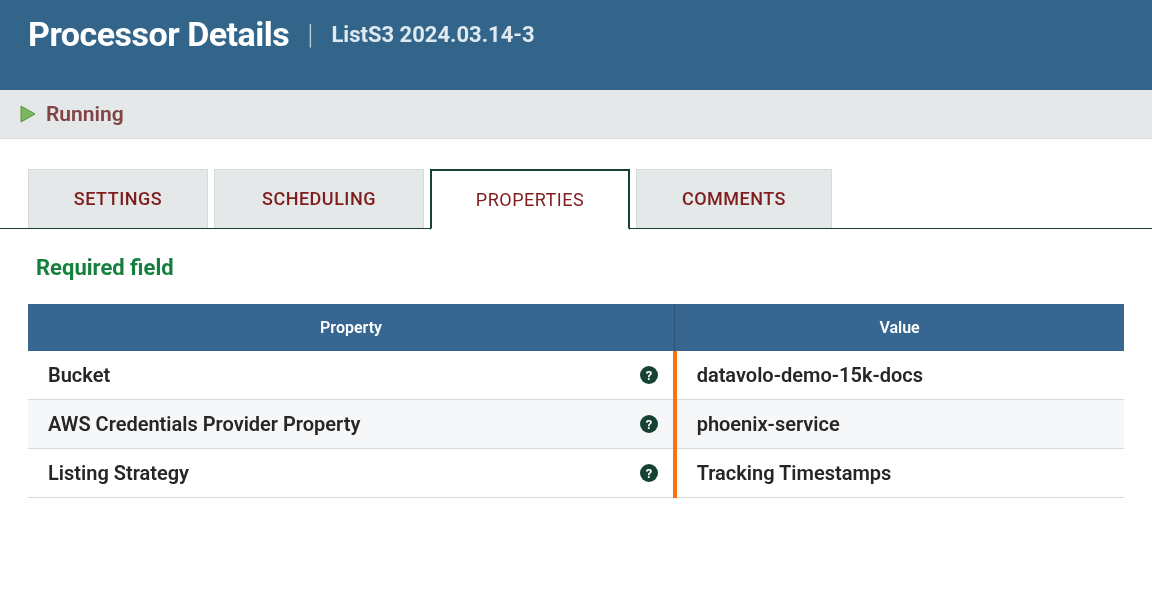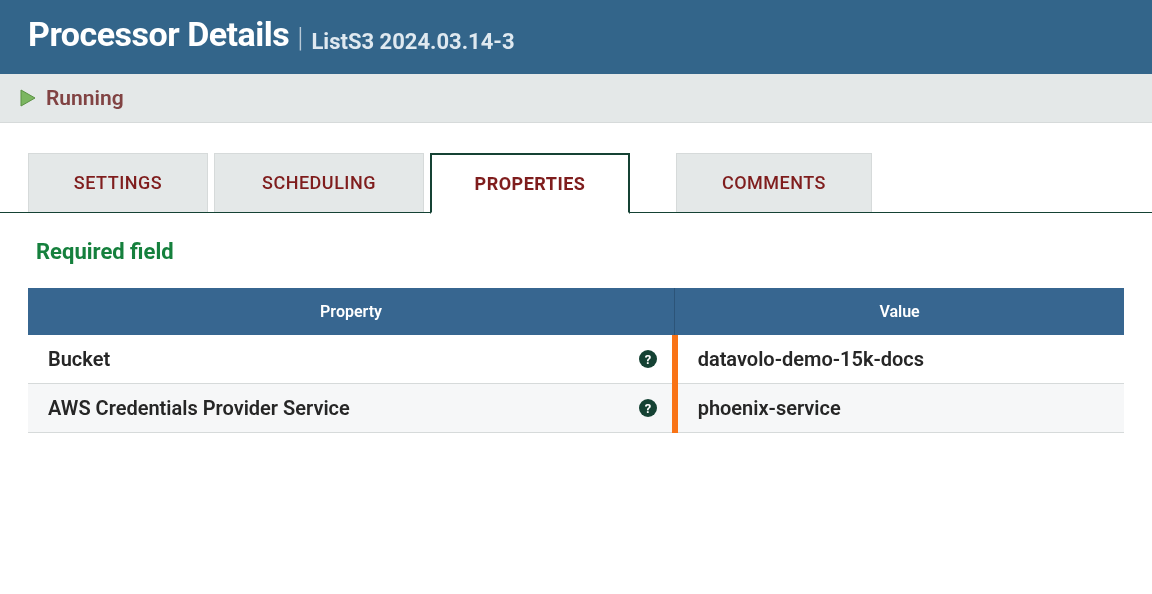--- a/index.html
+++ b/index.html
@@ -8,24 +8,24 @@
       box-sizing: border-box;
     }
     body {
       font-family: -apple-system, BlinkMacSystemFont, "Segoe UI", Roboto, Helvetica, Arial, sans-serif;
       background: #ffffff;
       width: 1152px;
     }
     .header {
       background: #33658a;
       color: #ffffff;
-      padding: 14px 28px 20px 28px;
-      display: flex;
-      align-items: flex-end;
-      gap: 8px;
+      padding: 14px 28px 36px 28px;
+      display: flex;
+      align-items: center;
+      gap: 18px;
     }
     .header-title {
       font-size: 34px;
       font-weight: 700;
       letter-spacing: -0.5px;
     }
     .header-divider {
       font-size: 28px;
       font-weight: 300;
       color: #b8c9d6;
@@ -67,27 +67,27 @@
       border-bottom: none;
       cursor: pointer;
       letter-spacing: 0.5px;
       text-align: center;
     }
     .tab.active {
       background: #ffffff;
       border: 2px solid #154234;
       border-bottom: 2px solid #ffffff;
       margin-bottom: -2px;
-      font-weight: 700;
+      font-weight: 400;
     }
     .tab-settings { min-width: 180px; }
     .tab-scheduling { min-width: 210px; }
     .tab-properties { min-width: 200px; }
     .tab-relationships { min-width: 236px; }
-    .tab-comments { min-width: 196px; margin-left: 40px; }
+    .tab-comments { min-width: 196px; }
     
     .content {
       padding: 26px 28px 0 36px;
     }
     .section-title {
       font-size: 22px;
       font-weight: 700;
       color: #15803d;
       margin-bottom: 24px;
     }
@@ -109,21 +109,21 @@
     }
     .table-header th:last-child {
       border-right: none;
     }
     .table-row td {
       font-size: 20px;
       font-weight: 600;
       color: #262626;
       padding: 12px 14px 12px 20px;
       border-bottom: 1px solid #d6dada;
-      border-right: 6px solid #f97316;
+      border-right: 4px solid #f97316;
       vertical-align: middle;
     }
     .table-row td:last-child {
       border-right: none;
     }
     .table-row:nth-child(even) td {
       background: #f6f7f8;
     }
     .prop-cell {
       position: relative;
@@ -196,26 +196,40 @@
                   <text x="10" y="14.5" text-anchor="middle" font-size="13" font-weight="700" fill="#fff">?</text>
                 </svg>
             </span>
           </div>
         </td>
         <td>datavolo-demo-15k-docs</td>
       </tr>
       <tr class="table-row">
         <td class="prop-cell">
           <div class="prop-cell-inner">
-            <span>AWS Credentials Provider Service</span>
+            <span>AWS Credentials Provider Property</span>
             <span class="help-icon">
               <svg viewBox="0 0 20 20">
                   <circle cx="10" cy="10" r="9" fill="#154234"></circle>
                   <text x="10" y="14.5" text-anchor="middle" font-size="13" font-weight="700" fill="#fff">?</text>
                 </svg>
             </span>
           </div>
         </td>
         <td>phoenix-service</td>
       </tr>
+      <tr class="table-row">
+        <td class="prop-cell">
+          <div class="prop-cell-inner">
+            <span>Listing Strategy</span>
+            <span class="help-icon">
+              <svg viewBox="0 0 20 20">
+                  <circle cx="10" cy="10" r="9" fill="#154234"></circle>
+                  <text x="10" y="14.5" text-anchor="middle" font-size="13" font-weight="700" fill="#fff">?</text>
+                </svg>
+            </span>
+          </div>
+        </td>
+        <td>Tracking Timestamps</td>
+      </tr>
     </tbody>
   </table>
 </div>
 
 </body></html>

